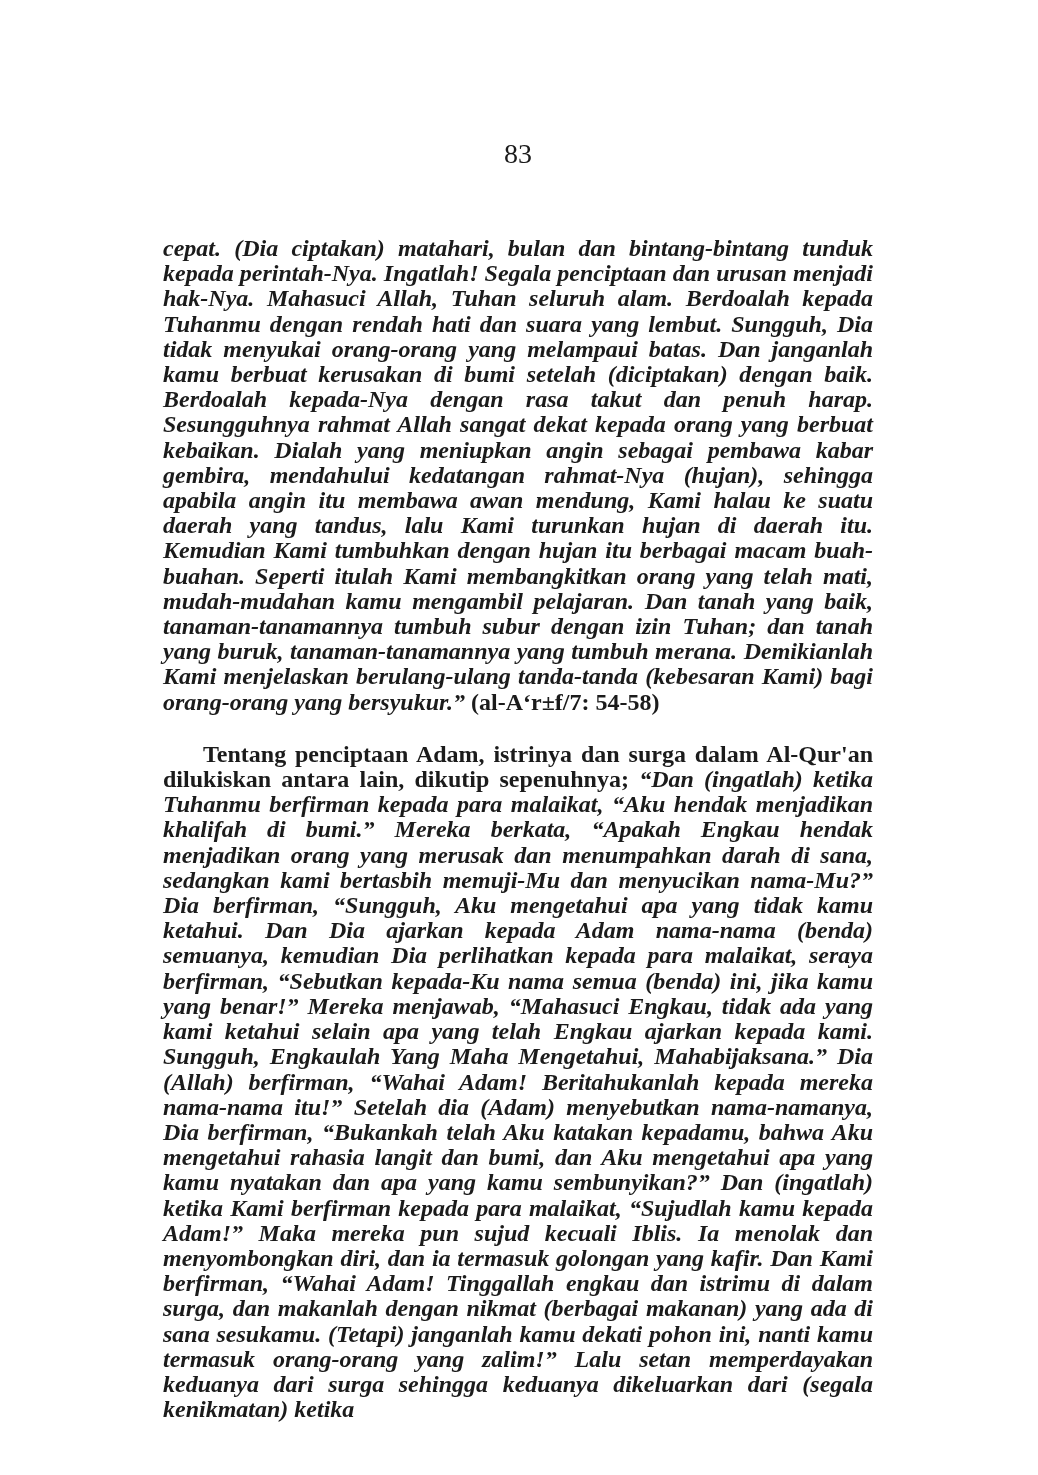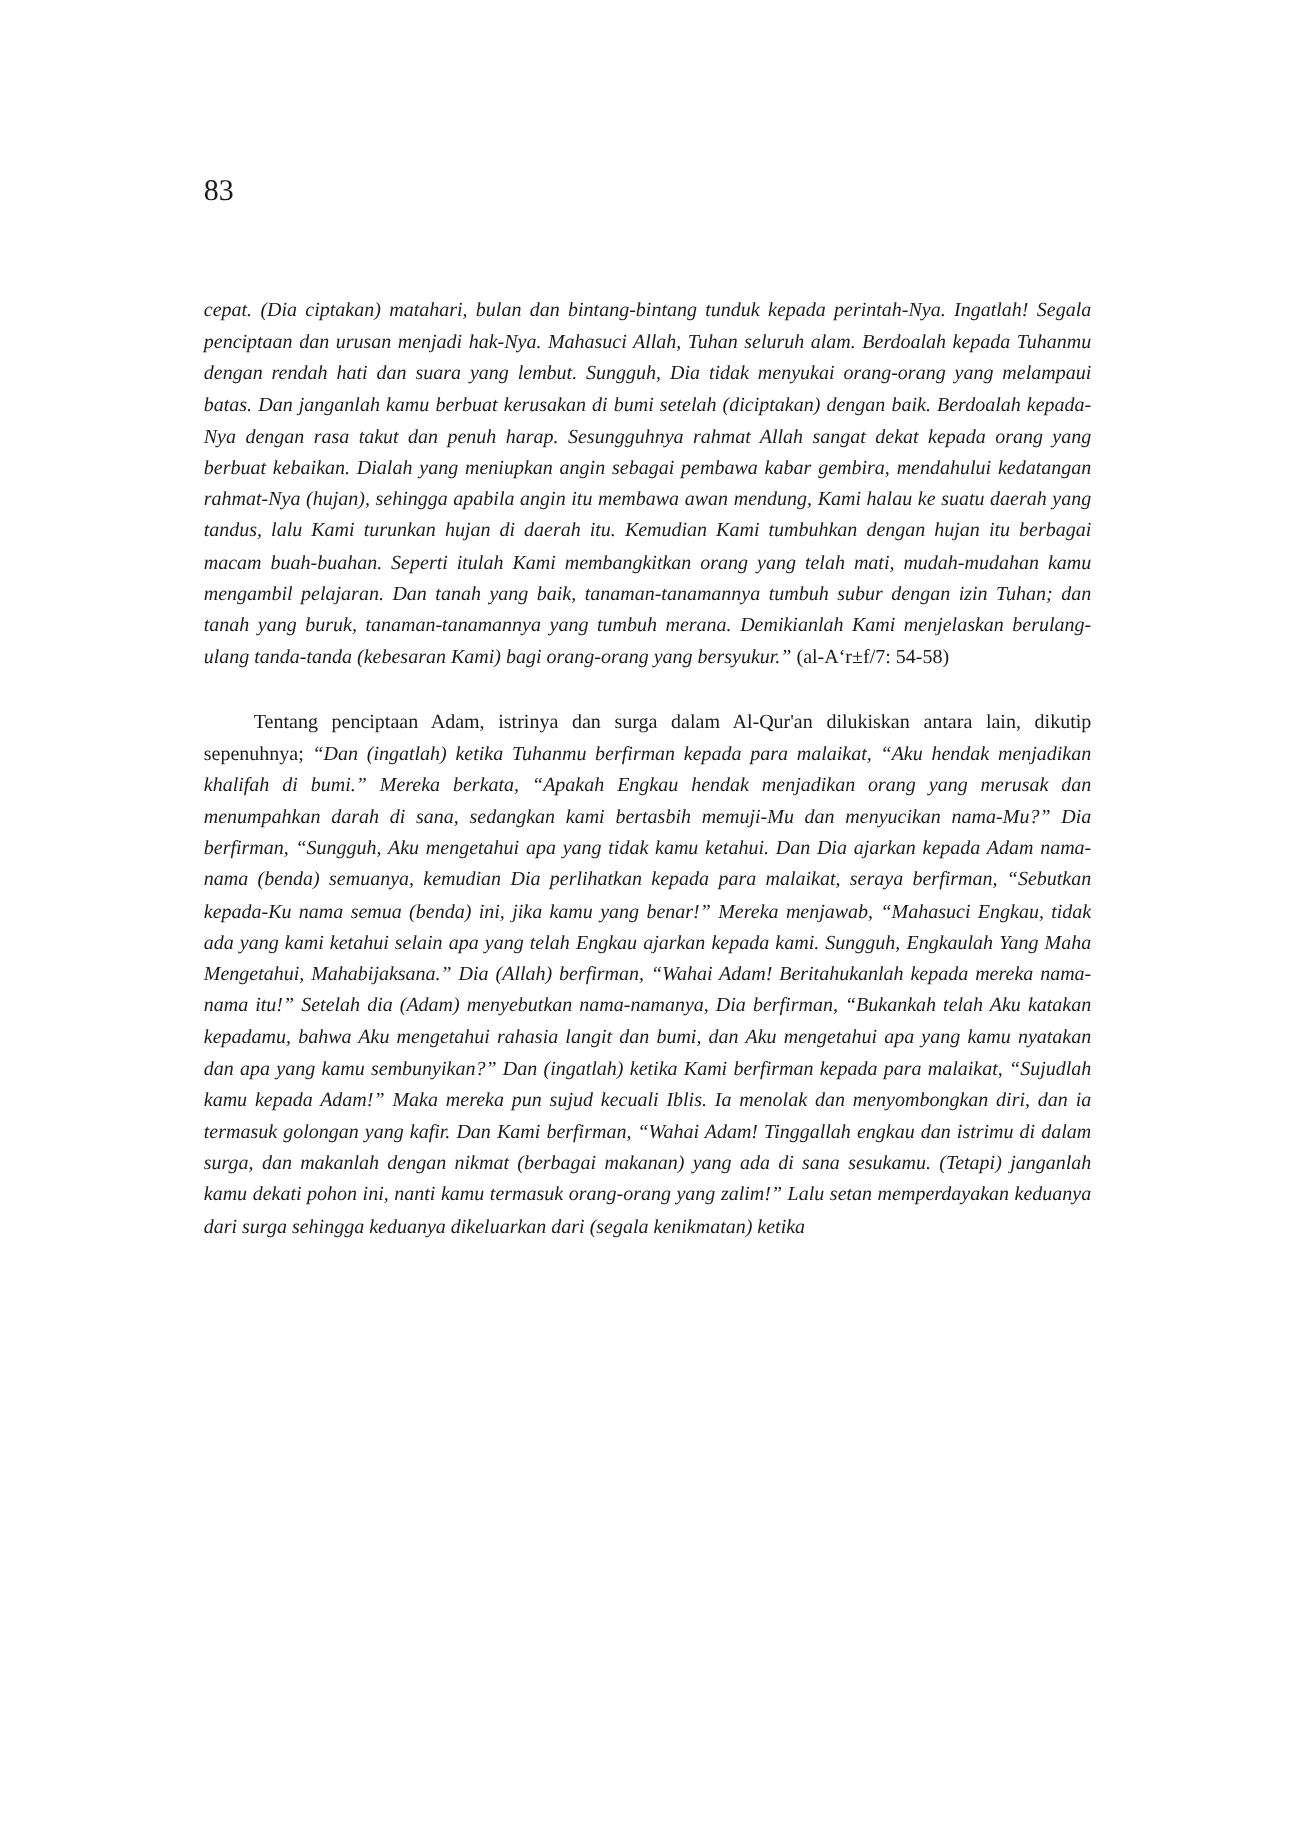--- a/index.html
+++ b/index.html
@@ -16,32 +16,33 @@
   }
   .textblock {
     position: absolute;
     left: 163px;
     top: 141px;
     width: 710px;
     color: #1b1b1b;
     font-family: "Liberation Serif", "DejaVu Serif", serif;
   }
   .pageno {
-    text-align: left;
-    font-size: 24px;
+    text-align: center;
+    font-size: 28px;
     line-height: 25px;
     margin: 0 0 70px 0;
     font-style: normal;
   }
   p.para {
     margin: 0;
-    font-size: 16px;
+    font-size: 24px;
     line-height: 25.2px;
     text-align: justify;
     text-justify: inter-word;
+    font-weight: bold;
   }
   p.para.indented {
     margin-top: 27px;
     text-indent: 40px;
   }
   .seg-italic { font-style: italic; }
   .seg-roman  { font-style: normal; }
 </style>
 </head>
 <body>

